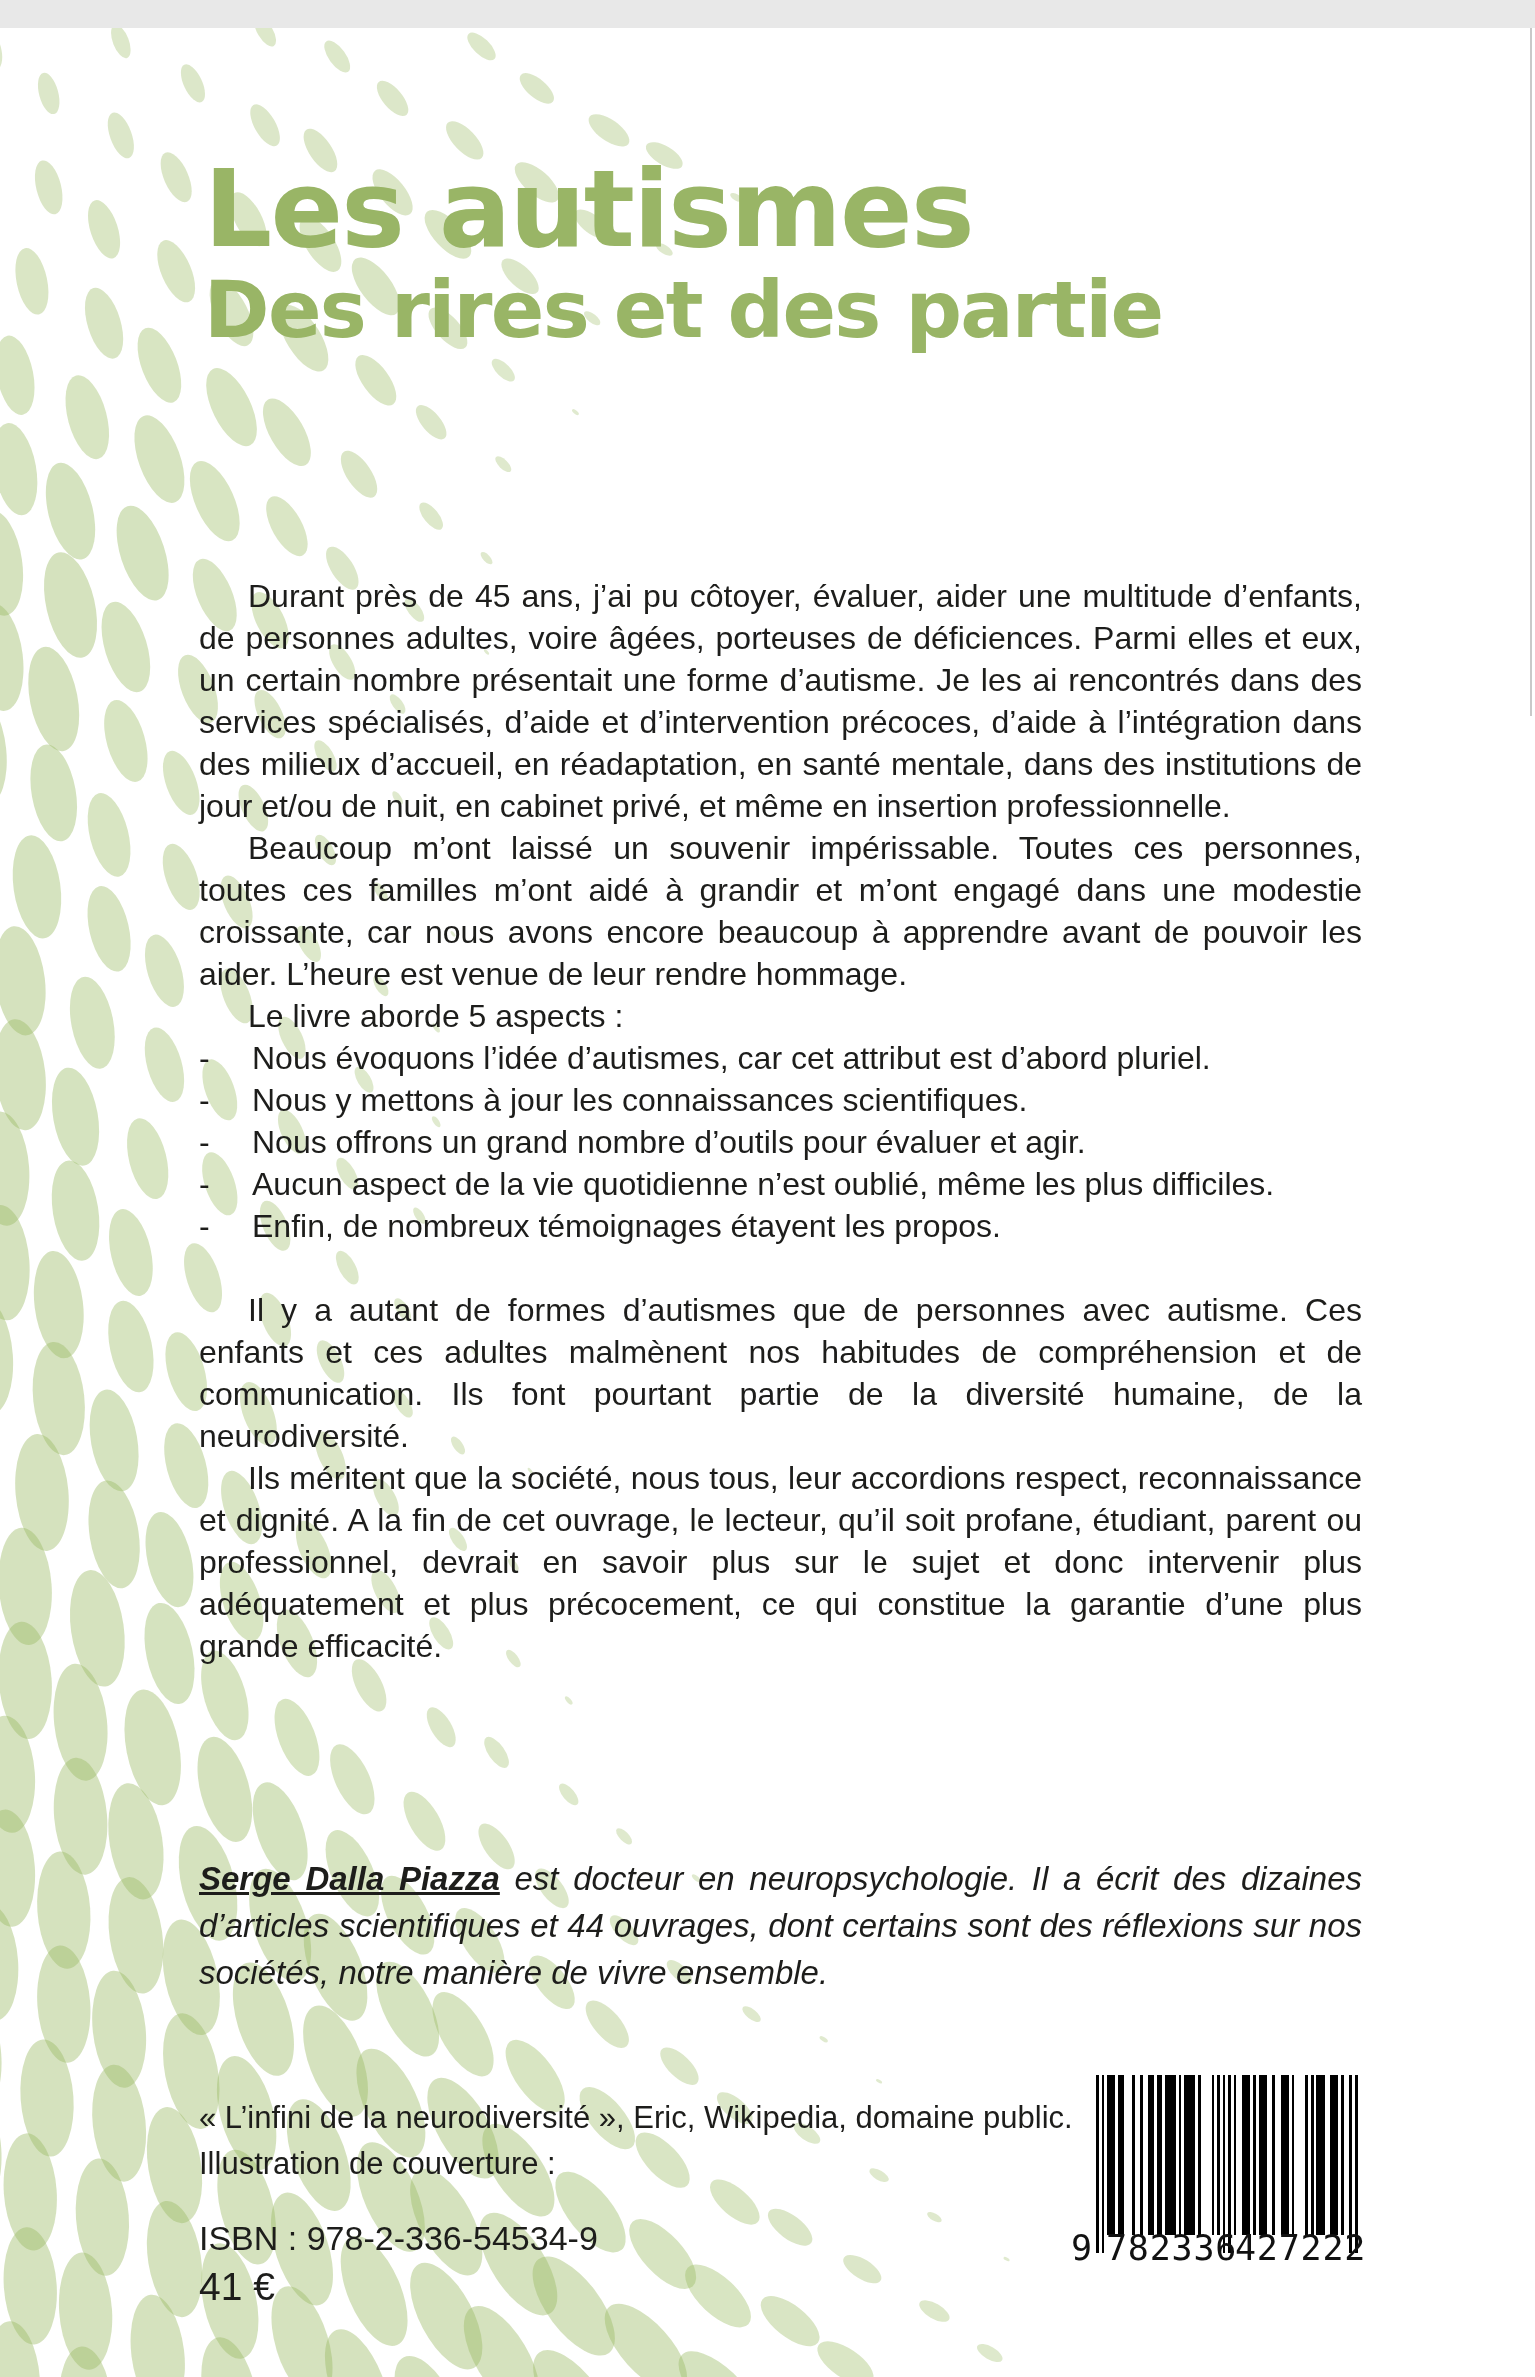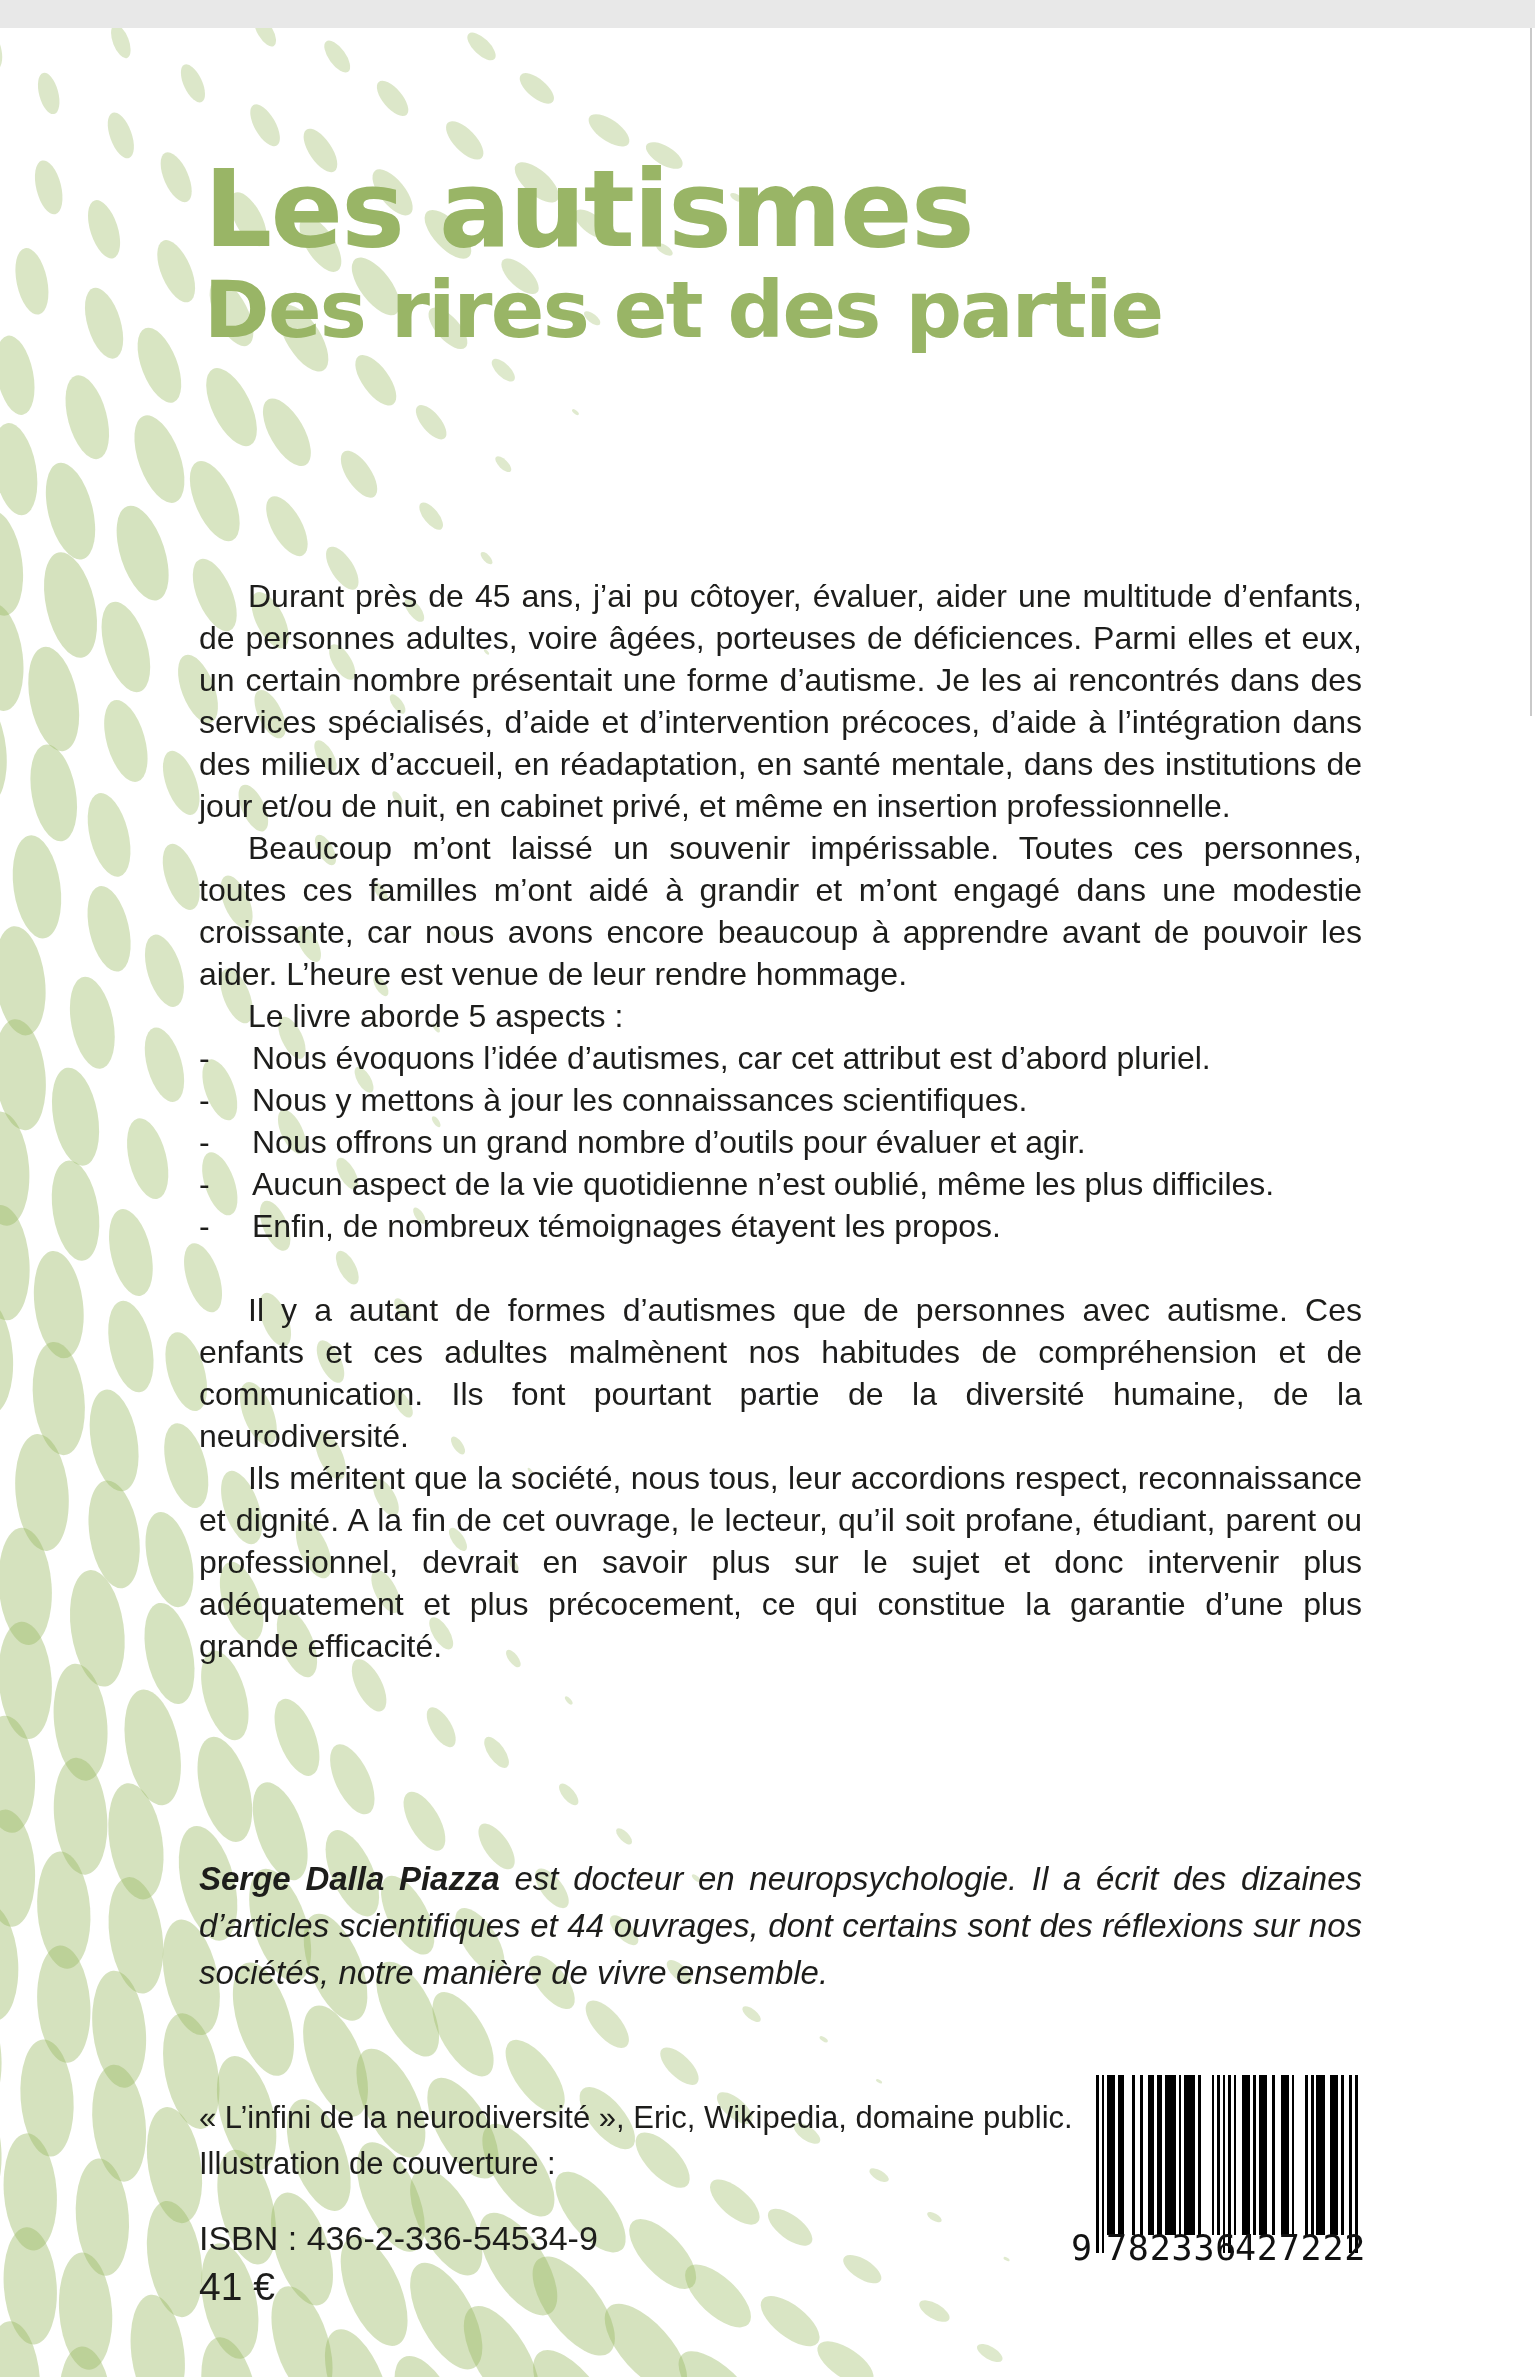--- a/index.html
+++ b/index.html
@@ -42,21 +42,21 @@
   .li{display:flex;}
   .li .dash{width:53px;flex:0 0 53px;}
   .li .li-text{flex:1;text-align:left;}
 
   .bio{
     position:absolute;left:199px;top:1827px;width:1163px;
     font-size:33px;line-height:47px;
     font-style:italic;text-align:justify;
   }
   .bio p{margin:0;}
-  .bio b{font-weight:bold;}
+  .bio b{font-weight:bold;text-decoration:underline;}
 
   .credits{
     position:absolute;left:199px;top:2067px;width:923px;
     font-size:31px;line-height:46px;
   }
   .credits p{margin:0;}
 
   .isbn{position:absolute;left:199px;top:2191px;font-size:34px;margin:0;}
   .price{position:absolute;left:199px;top:2237px;font-size:39px;margin:0;}
 
@@ -389,21 +389,21 @@
 
   <section class="bio">
     <p><b>Serge Dalla Piazza</b><span> est docteur en neuropsychologie. Il a écrit des dizaines d’articles scientifiques et 44 ouvrages, dont certains sont des réflexions sur nos sociétés, notre manière de vivre ensemble.</span></p>
   </section>
 
   <section class="credits">
     <p>« L’infini de la neurodiversité », Eric, Wikipedia, domaine public.</p>
     <p>Illustration de couverture :</p>
   </section>
 
-  <p class="isbn">ISBN : 436-2-336-54534-9</p>
+  <p class="isbn">ISBN : 978-2-336-54534-9</p>
   <p class="price">41 €</p>
 
   <div class="barcode">
     <svg id="bars" width="262" height="178" viewBox="0 0 312 212" xmlns="http://www.w3.org/2000/svg">
         <rect x="0.00" y="0" width="3.28" height="212" fill="#000"></rect>
         <rect x="6.56" y="0" width="3.28" height="212" fill="#000"></rect>
         <rect x="13.12" y="0" width="3.28" height="190" fill="#000"></rect>
         <rect x="16.40" y="0" width="3.28" height="190" fill="#000"></rect>
         <rect x="19.68" y="0" width="3.28" height="190" fill="#000"></rect>
         <rect x="26.24" y="0" width="3.28" height="190" fill="#000"></rect>

